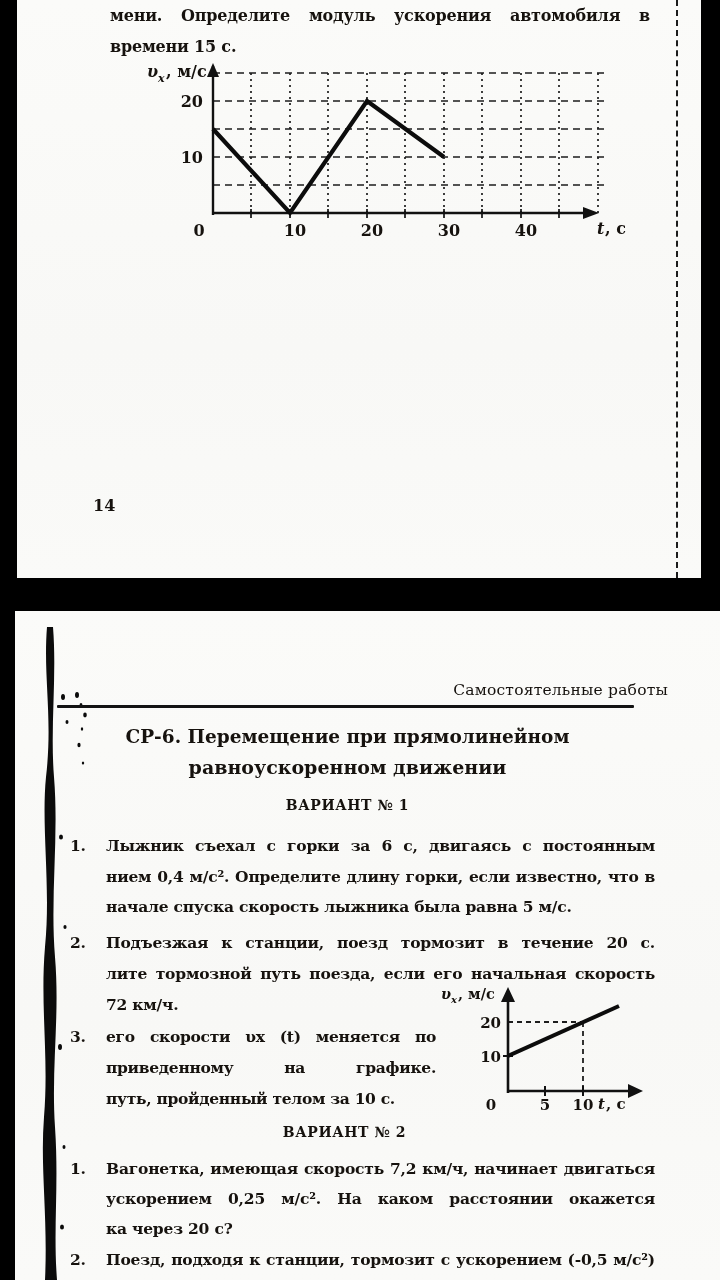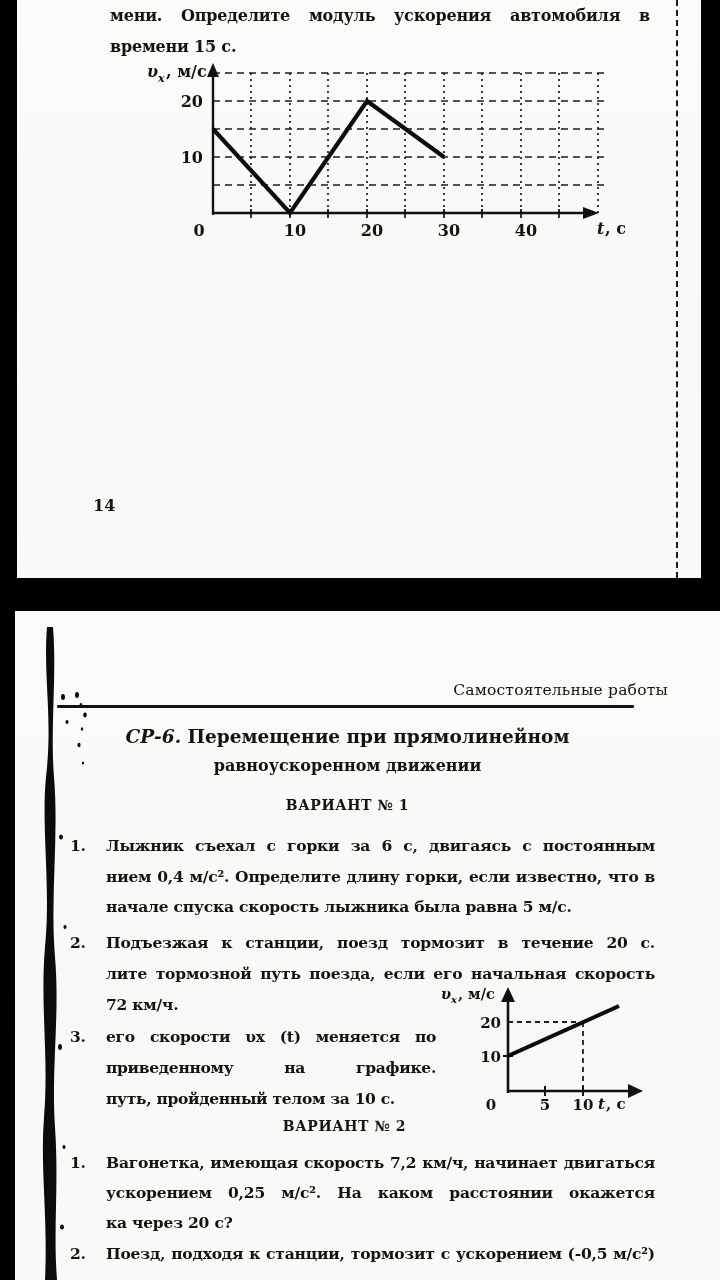--- a/index.html
+++ b/index.html
@@ -15,31 +15,31 @@
   .jline{text-align:justify;text-align-last:justify;}
   .line{overflow:hidden;max-height:31px;}
   .pagenum{position:absolute;left:76px;top:496px;font-size:16px;font-weight:700;text-align:center;}
   .graph1{position:absolute;left:120px;top:60px;}
   .graph2{position:absolute;left:420px;top:372px;}
   svg text{font-family:"DejaVu Serif","Liberation Serif",serif;font-weight:700;fill:#16120e;}
   .works-header{position:absolute;top:70px;right:68px;font-size:15.5px;font-weight:500;letter-spacing:0.2px;}
   .rule{position:absolute;left:42px;top:94px;width:577px;height:3px;background:#131313;border-radius:1px;}
   .centerband{position:absolute;left:60px;width:545px;text-align:center;}
   .title1{top:115px;font-size:18.5px;font-weight:700;}
-  .title2{top:145px;font-size:16px;font-weight:700;}
+  .title2{top:145px;font-size:19px;font-weight:700;}
   .vheading{font-size:14px;font-weight:700;letter-spacing:0.6px;}
   .vh1{top:186px;}
-  .it{font-style:italic;margin-top:21px;}
+  .it{margin-top:21px;}
   .content{position:absolute;left:55px;top:220px;width:585px;font-size:15.5px;font-weight:700;line-height:30px;letter-spacing:-0.2px;}
   .problem{position:relative;padding-left:36px;}
   .pnum{position:absolute;left:0;top:0;font-weight:700;}
   .narrow{width:330px;letter-spacing:-0.3px;}
   .p-gap1{margin-top:6px;}
   .p-gap2{margin-top:2px;}
-  .vh2{text-align:center;height:24px;line-height:24px;width:549px;}
+  .vh2{margin-top:6px;text-align:center;height:24px;line-height:24px;width:549px;}
   .p-gap3{margin-top:10px;}
   .v2p1 .line{line-height:29px;max-height:30px;}
   .p-gap4{margin-top:2px;}
   .binding{position:absolute;left:18px;top:16px;}
 </style>
 </head>
 <body>
 
 <div class="page page1">
   <div class="edge-dash"></div>

